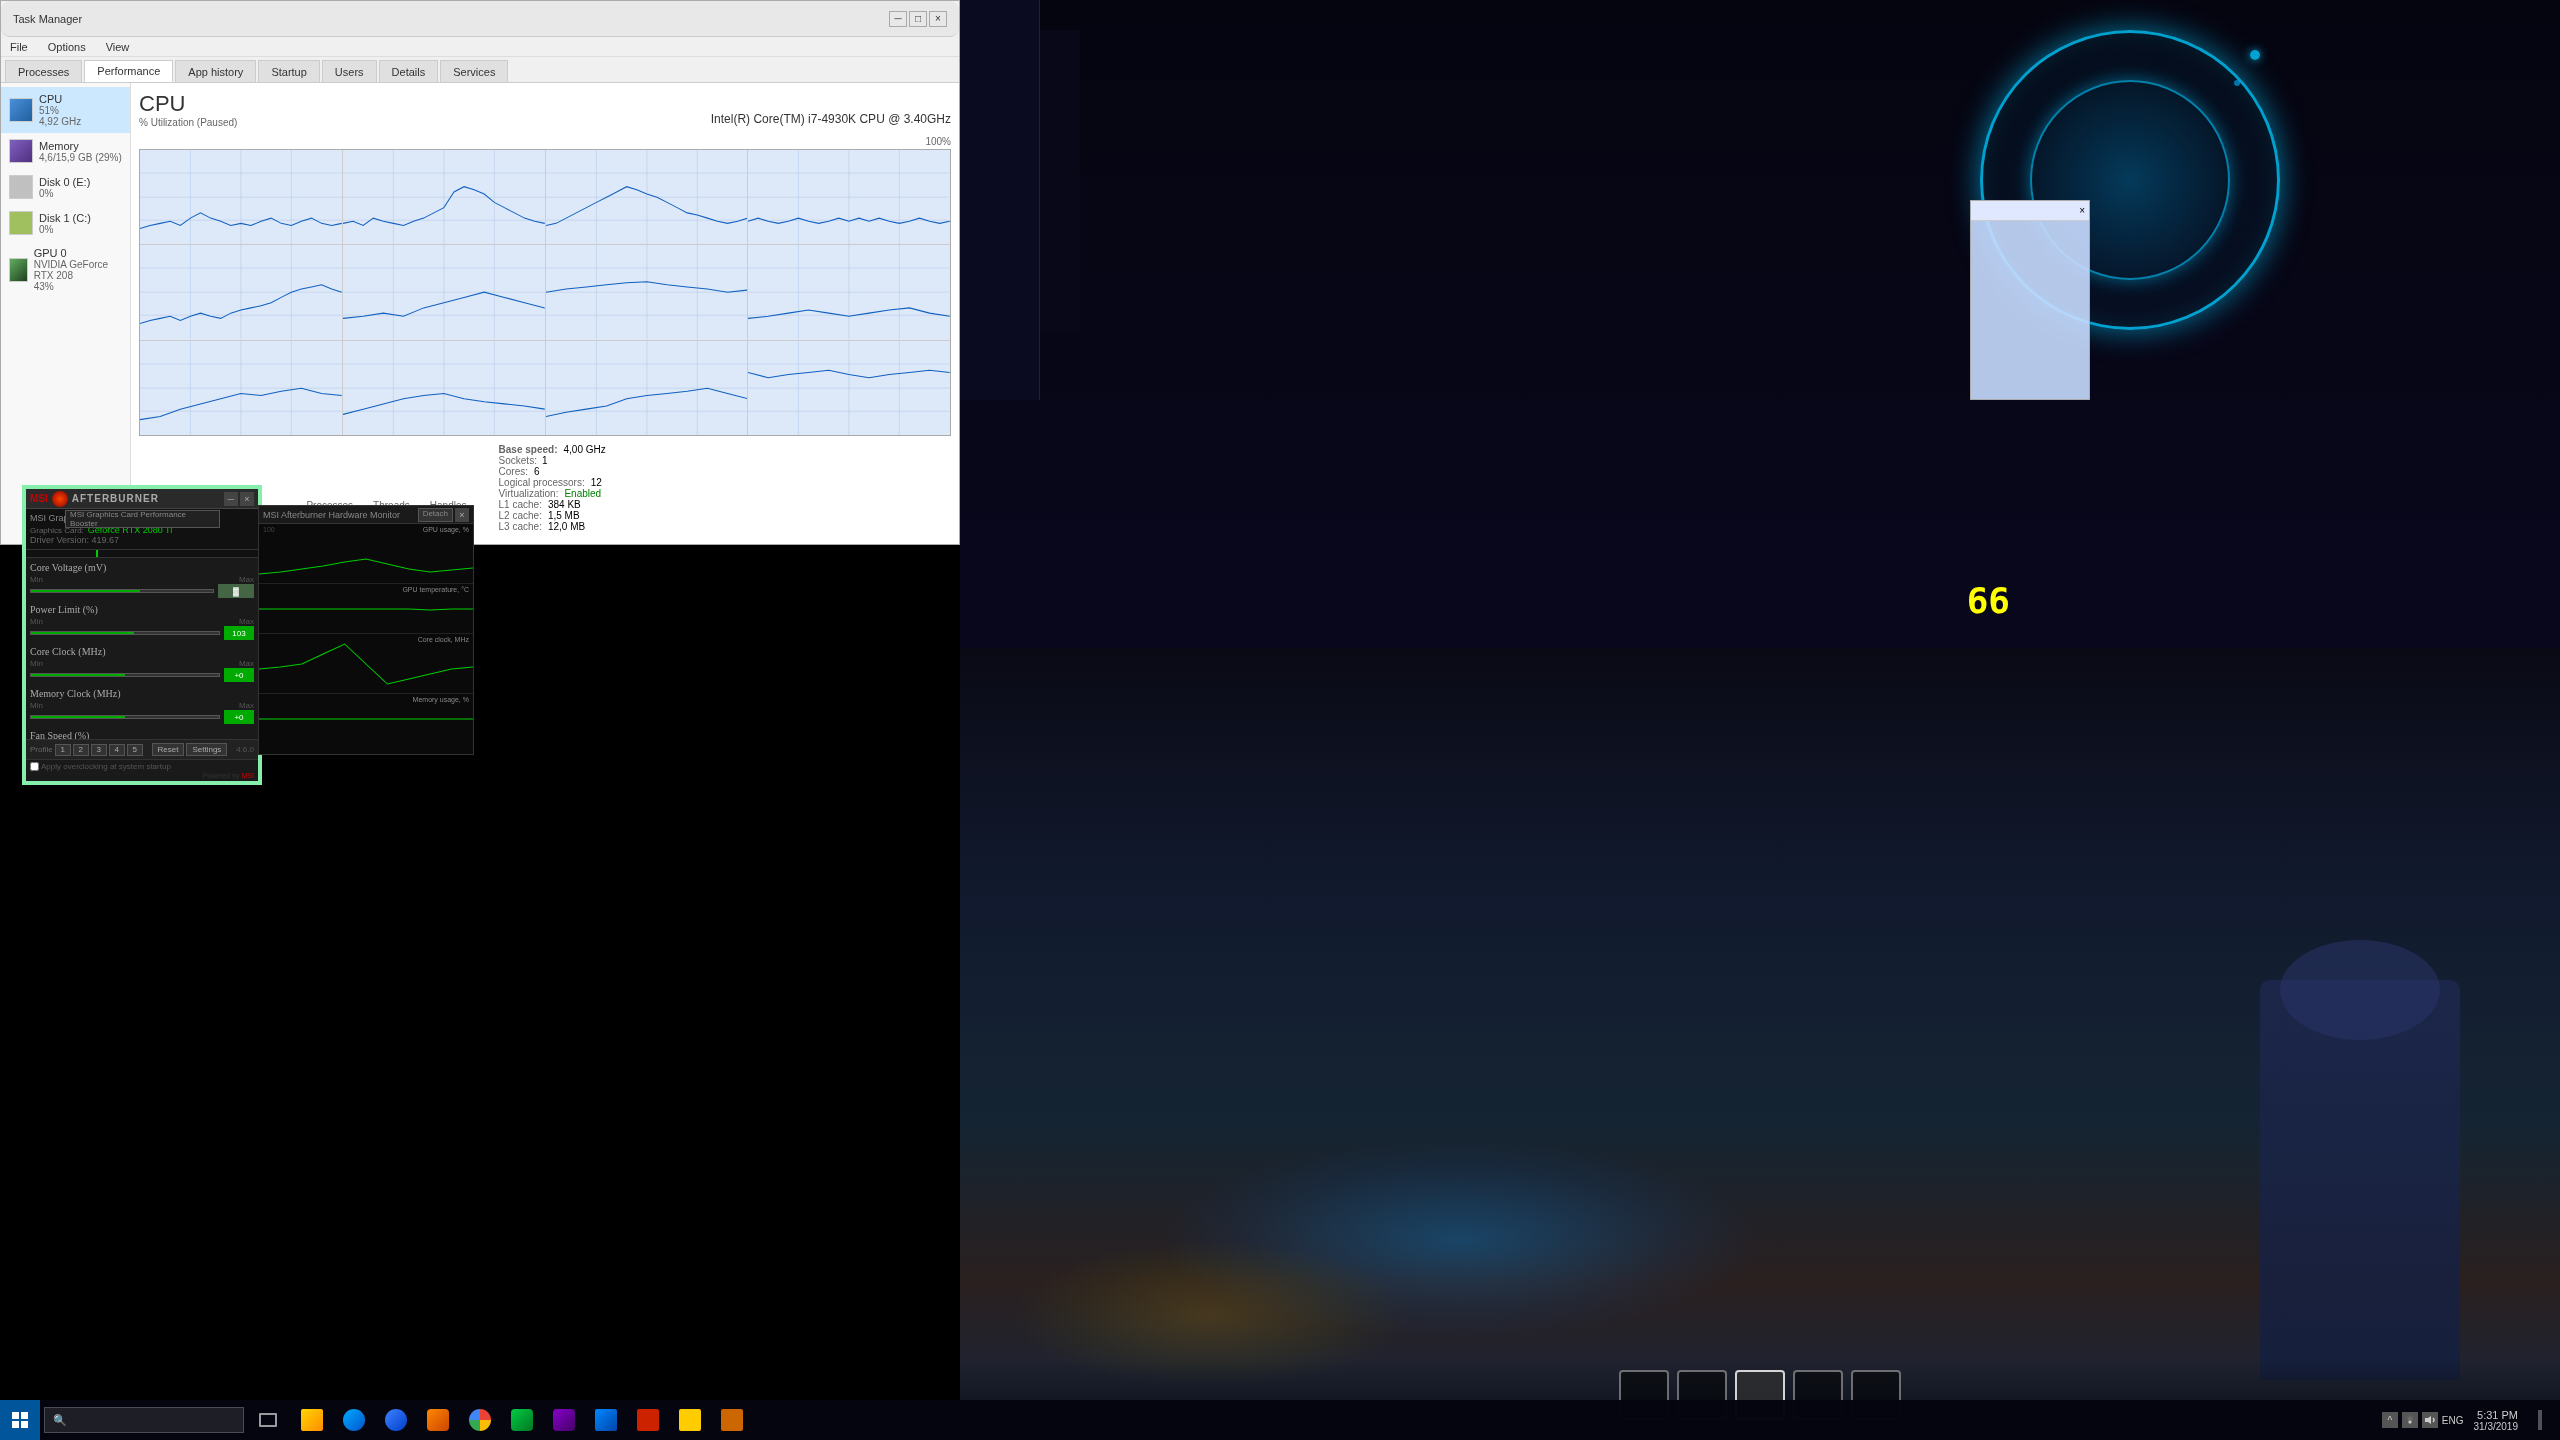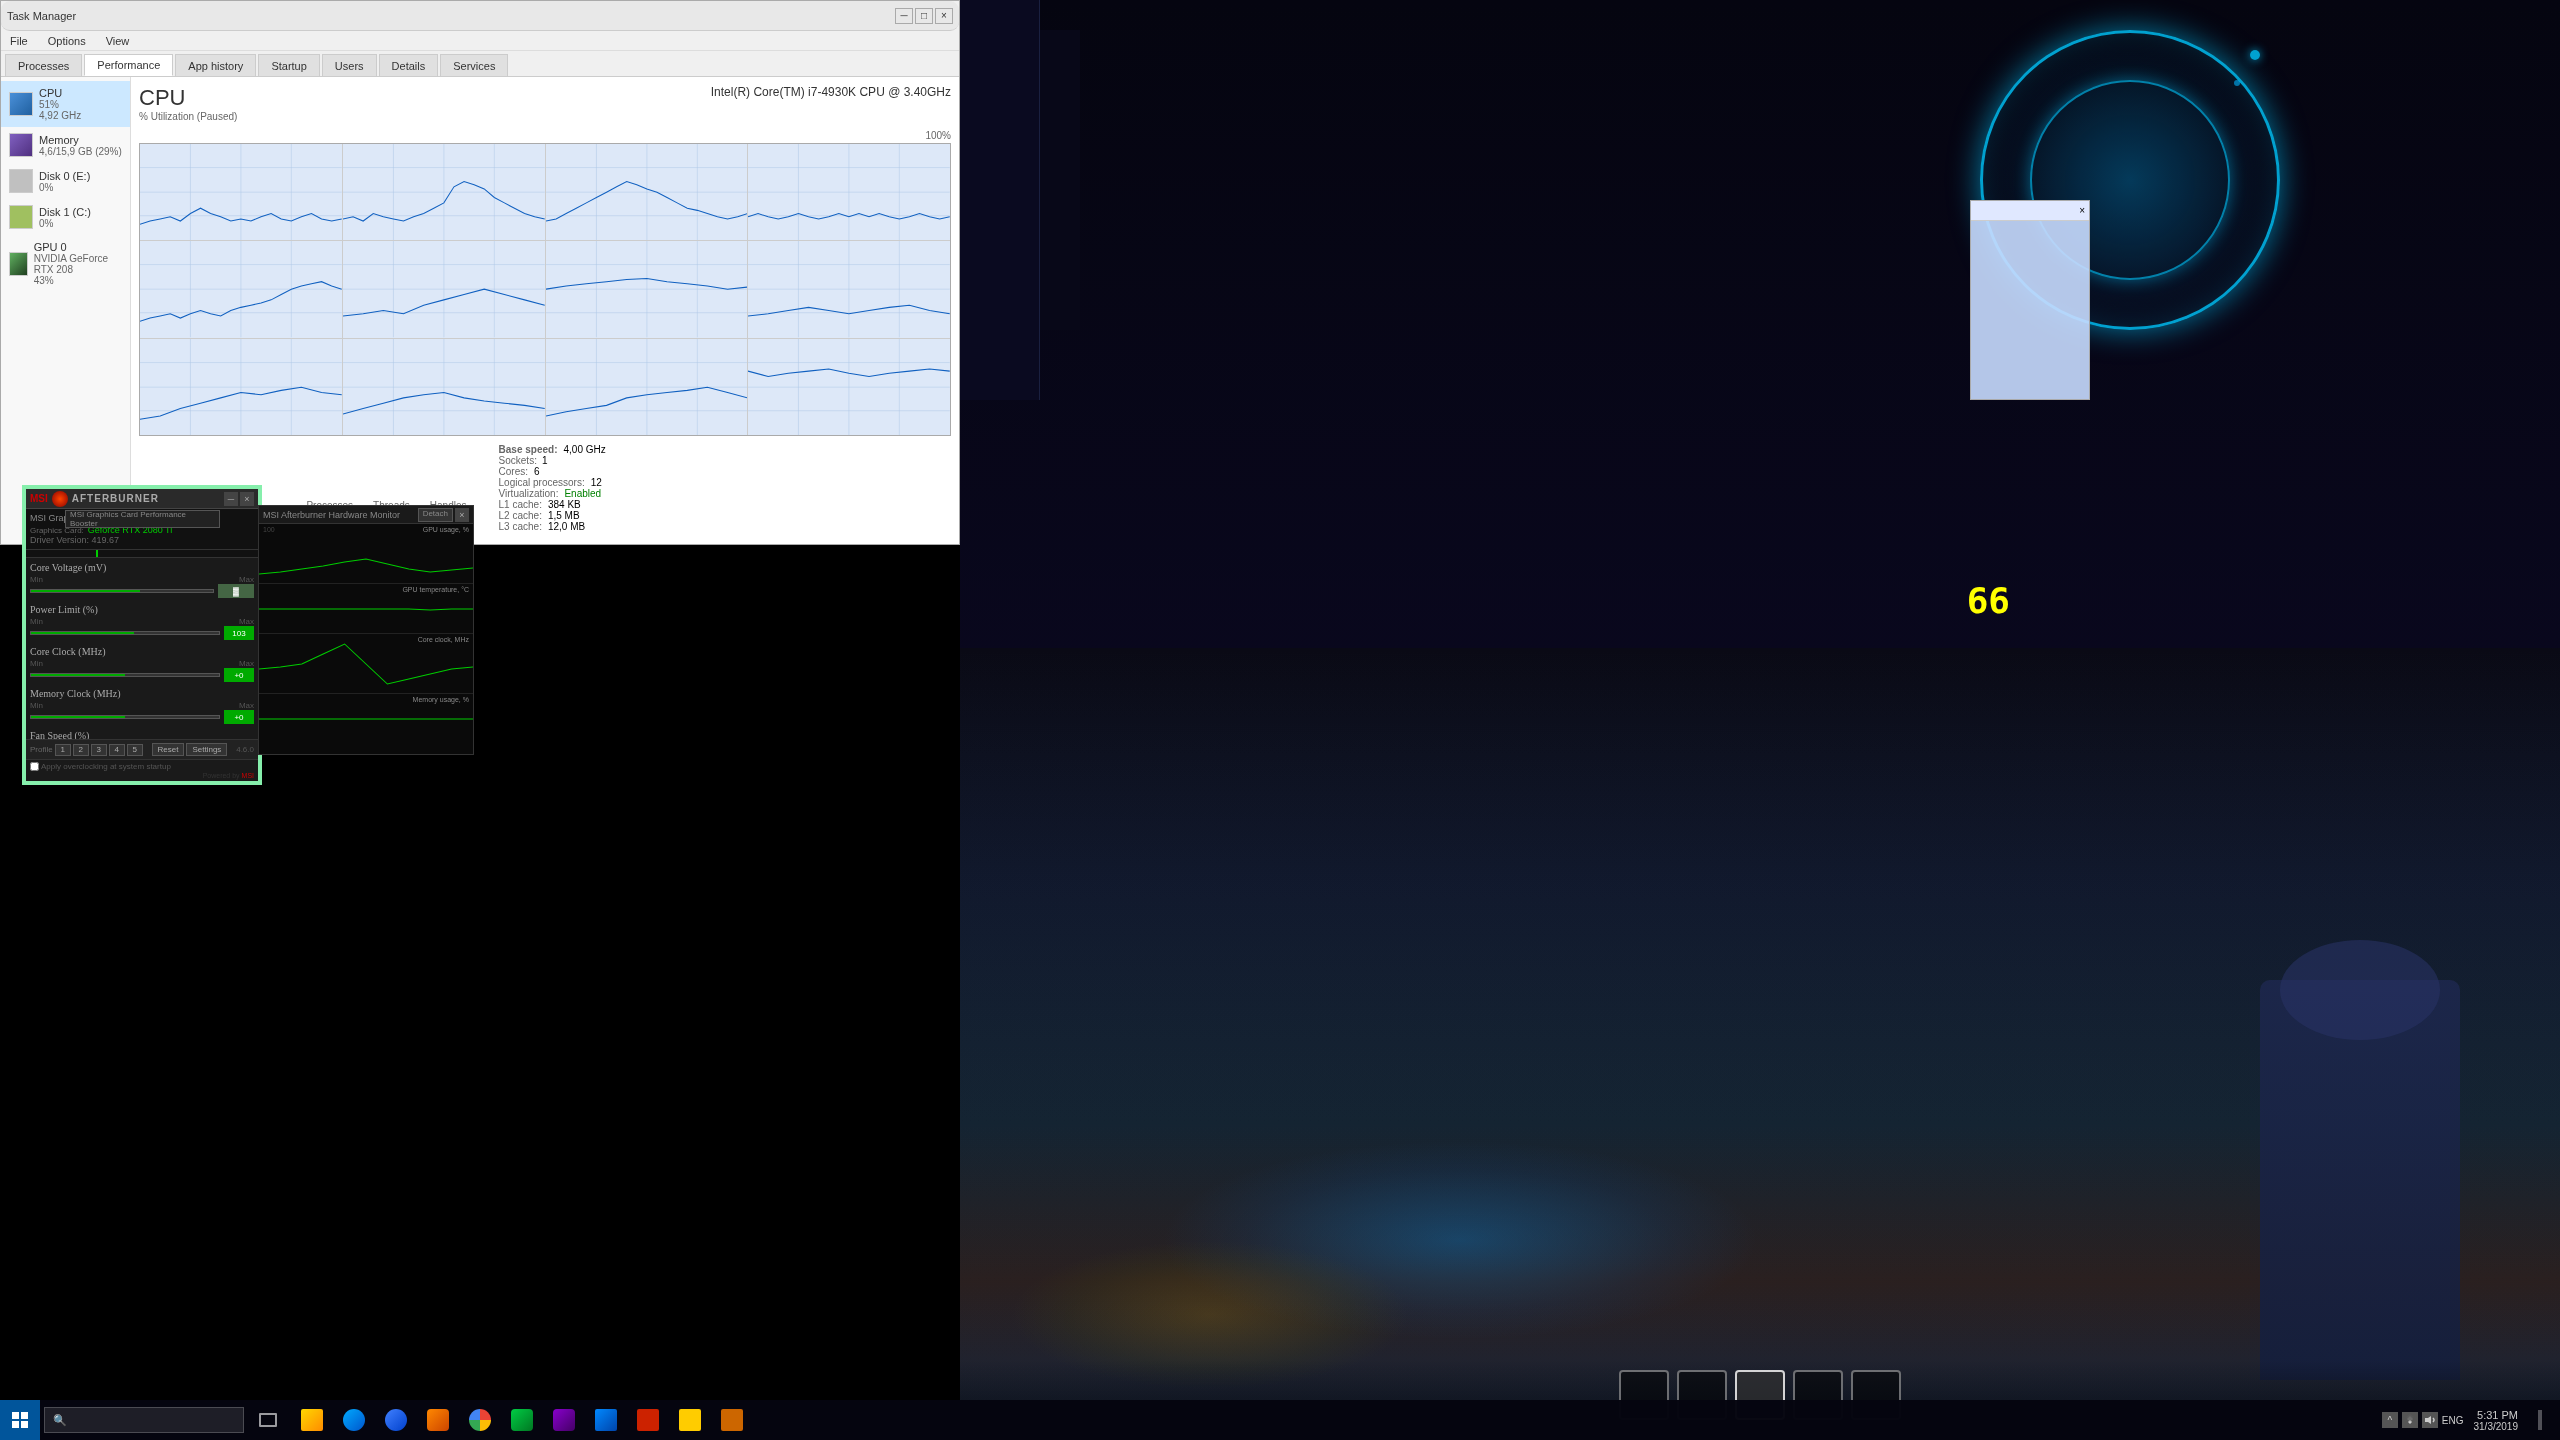--- a/index.html
+++ b/index.html
@@ -19,24 +19,24 @@
       width: 960px;
       height: 545px;
       background: #f0f0f0;
       border: 1px solid #aaa;
       display: flex;
       flex-direction: column;
     }
 
     #tm-titlebar {
       background: #e8e8e8;
-      height: 30px;
-      display: flex;
-      align-items: center;
-      padding: 0 6px;
+      height: 36px;
+      display: flex;
+      align-items: center;
+      padding: 0 12px;
       border-bottom: 1px solid #ccc;
       justify-content: space-between;
       border-radius: 9px;
     }
 
     #tm-title {
       font-size: 11px;
       color: #333;
     }
 
@@ -172,20 +172,21 @@
     #cpu-title {
       font-size: 22px;
       font-weight: 300;
       color: #333;
     }
 
     #cpu-model {
       font-size: 12px;
       color: #333;
       text-align: right;
+      margin-top: 21px;
     }
 
     #cpu-subtitle {
       font-size: 10px;
       color: #666;
       margin-bottom: 4px;
     }
 
     #cpu-graphs-container {
       flex: 1;

